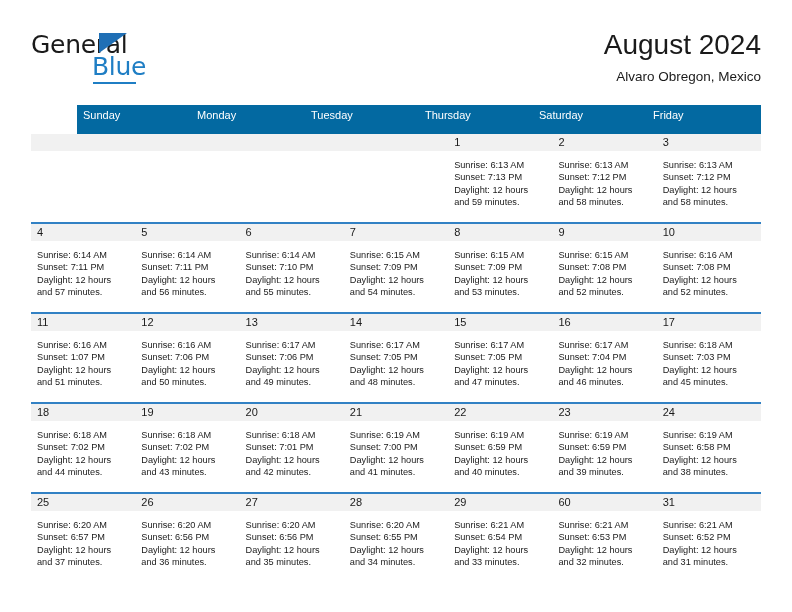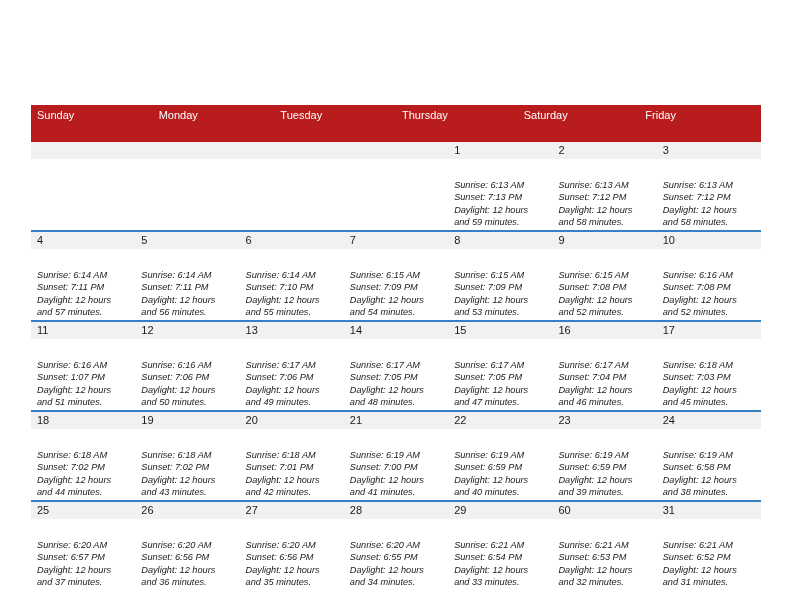--- a/index.html
+++ b/index.html
@@ -100,22 +100,23 @@
 
   
   .calendar {
     position: absolute;
     left: 31px;
     top: 105px;
     width: 730px;
   }
   .weekdays {
     display: flex;
-    background: #b91c1c;
-    height: 37px;
+    background: #0369a1;
+    height: 29px;
+    margin-left: 46px;
   }
   .weekday {
     flex: 1 1 0;
     color: #ffffff;
     font-size: 11px;
     line-height: 21px;
     padding-left: 6px;
     box-sizing: border-box;
     white-space: nowrap;
     overflow: hidden;
@@ -140,36 +141,50 @@
     background: #f1f1f1;
     height: 17px;
   }
   .daynum {
     font-size: 11px;
     line-height: 17px;
     padding-left: 6px;
     color: #1a1a1a;
   }
   .cell-body {
-    padding: 20px 7px 0 6px;
-    font-style: italic;
+    padding: 8px 7px 0 6px;
   }
   .cell-line {
     font-size: 9.2px;
     line-height: 12.4px;
     color: #1a1a1a;
     white-space: nowrap;
   }
   .empty .daynum-band { background: #f1f1f1; }
 </style>
 </head>
 <body>
 
 <div class="page">
 
+  <div class="header">
+
+    <div class="logo">
+      <span class="logo-general">General</span>
+      <span class="logo-tri"></span>
+      <span class="logo-blue">Blue</span>
+      <span class="logo-underline"></span>
+    </div>
+
+    <div class="title-block">
+      <div class="cal-title">August 2024</div>
+      <div class="cal-subtitle">Alvaro Obregon, Mexico</div>
+    </div>
+
+  </div>
 
   <div class="calendar">
     <div class="weekdays" id="weekday-row">
         <div class="weekday">Sunday</div>
         <div class="weekday">Monday</div>
         <div class="weekday">Tuesday</div>
         <div class="weekday">Thursday</div>
         <div class="weekday">Saturday</div>
         <div class="weekday">Friday</div>
       </div>

